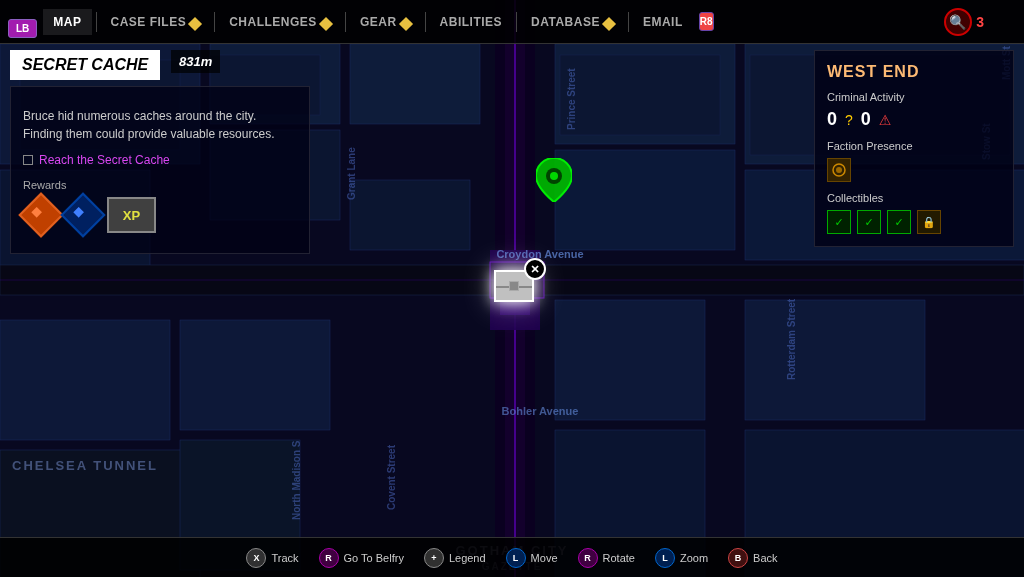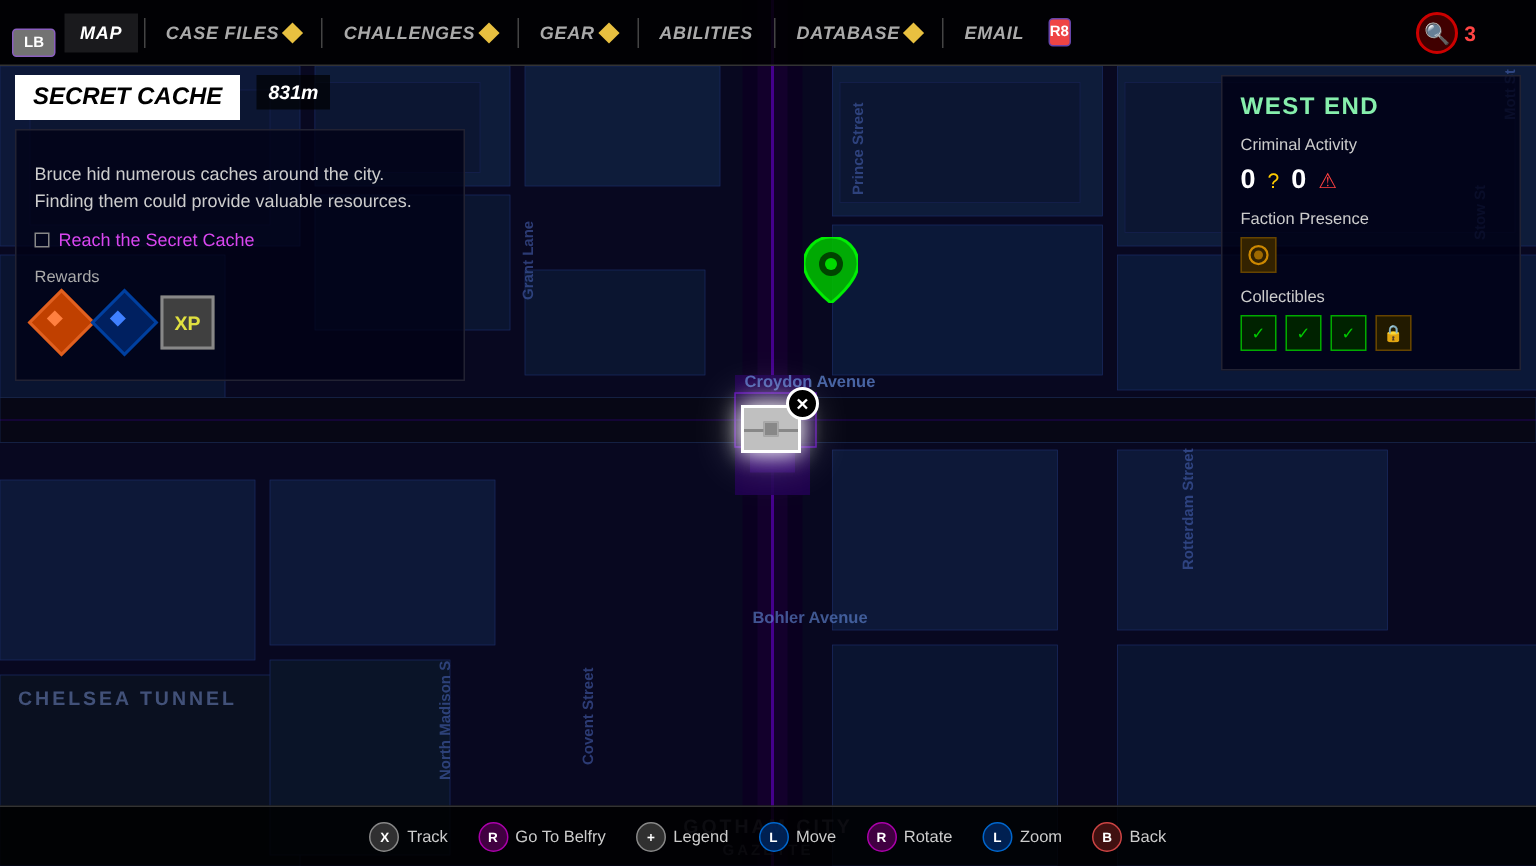--- a/index.html
+++ b/index.html
@@ -30,44 +30,43 @@
       background: rgba(0,0,0,0.85);
       border-bottom: 1px solid #333;
       display: flex;
       align-items: center;
       padding: 0 8px;
       gap: 2px;
       z-index: 100;
     }
 
     .nav-btn-lb {
-      background: #737373;
+      background: #a21caf;
       color: #fff;
       font-size: 10px;
       font-weight: bold;
       padding: 3px 7px;
       border-radius: 3px;
       margin-right: 4px;
       border: 1px solid #8b5fc0;
       margin-top: 14px;
     }
 
     .nav-tab {
       color: #aaa;
       font-size: 12px;
       font-weight: bold;
       padding: 6px 10px;
       cursor: pointer;
       position: relative;
       display: flex;
-      align-items: center;
+      align-items: flex-end;
       gap: 4px;
       text-transform: uppercase;
       letter-spacing: 0.5px;
-      font-style: italic;
     }
     .nav-tab.active {
       color: #fff;
       background: rgba(255,255,255,0.1);
     }
     .nav-tab .diamond {
       width: 10px;
       height: 10px;
       background: #e8c040;
       transform: rotate(45deg);
@@ -165,21 +164,21 @@
       height: 32px;
     }
     .reward-blue-inner {
       transform: rotate(-45deg);
       font-size: 14px;
       color: #4080ff;
     }
     .reward-xp {
       background: #404040;
       border: 2px solid #888;
-      width: 36px;
+      width: 49px;
       height: 36px;
       display: flex;
       align-items: center;
       justify-content: center;
       color: #e0e040;
       font-size: 13px;
       font-weight: bold;
     }
 
     
@@ -243,21 +242,21 @@
       top: 50px;
       right: 10px;
       width: 200px;
       z-index: 100;
       background: rgba(0,0,20,0.8);
       border: 1px solid #223;
       padding: 12px;
     }
 
     .rp-district {
-      color: #86efac;
+      color: #fdba74;
       font-size: 16px;
       font-weight: bold;
       margin-bottom: 10px;
       letter-spacing: 1px;
     }
 
     .rp-section-title {
       color: #ccc;
       font-size: 11px;
       margin-bottom: 6px;

